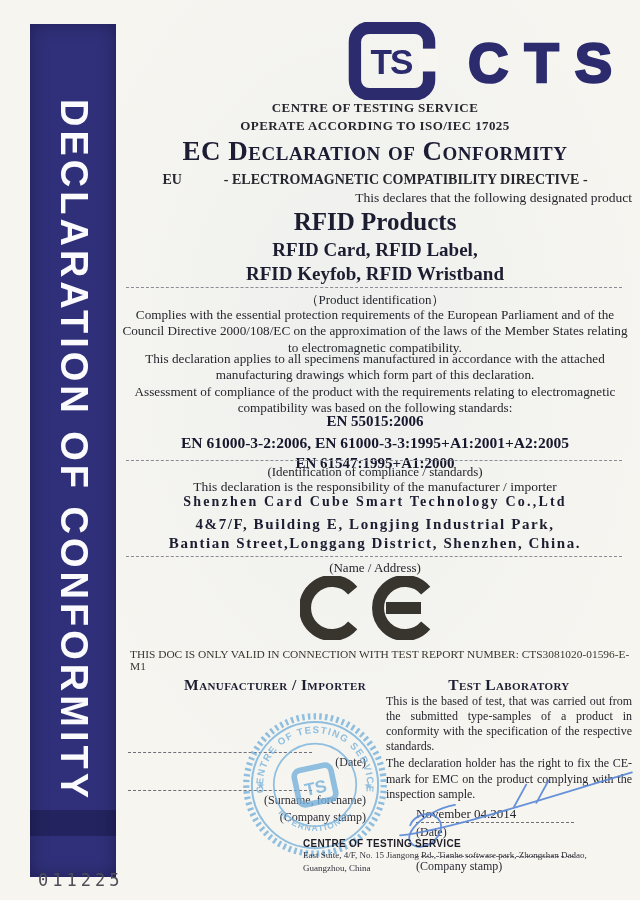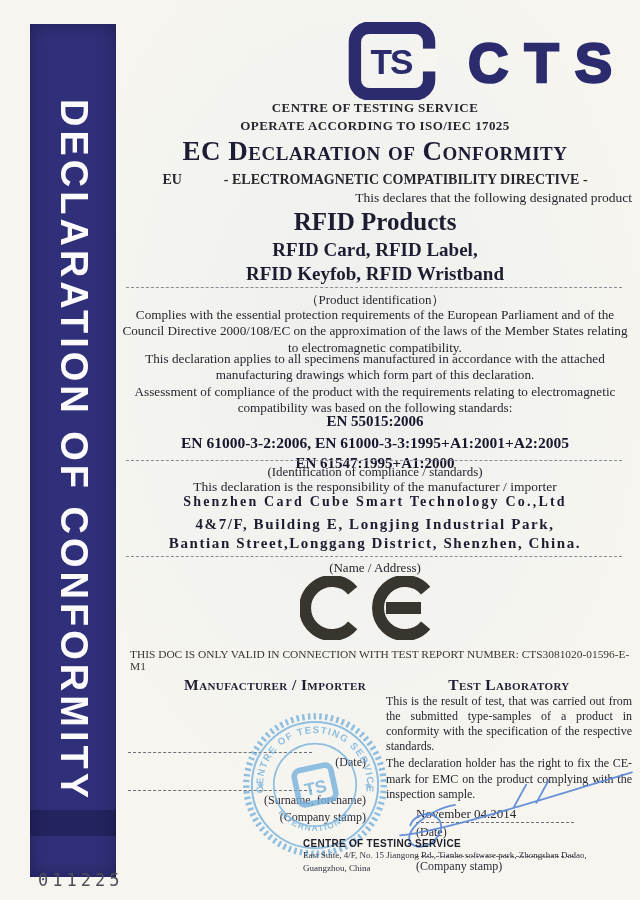--- a/index.html
+++ b/index.html
@@ -170,21 +170,21 @@
           <g transform="rotate(-12 60 60)">
             <rect x="45" y="46" width="30" height="28" rx="5" fill="none" stroke="#76b1dc" stroke-width="4.5"></rect>
             <text x="60" y="67" text-anchor="middle" font-family="Liberation Sans, sans-serif" font-size="14" font-weight="bold" fill="#76b1dc">TS</text>
           </g>
         </svg>
       </div>
     </div>
 
     <div class="rightcol">
       <div class="sec-head ctr">Test Laboratory</div>
-      <p class="lab-par">This is the result of test, that was carried out from the submitted type-samples of a product in conformity with the specification of the respective standards.</p>
+      <p class="lab-par">This is the based of test, that was carried out from the submitted type-samples of a product in conformity with the specification of the respective standards.</p>
       <p class="lab-par">The declaration holder has the right to fix the CE-mark for EMC on the product complying with the inspection sample.</p>
       <div class="r-dateblock">
         <div class="r-date">November 04.2014</div>
         <div class="sigline r-line"></div>
         <div class="cap">(Date)</div>
         <div class="r-gap"></div>
         <div class="sigline r-line"></div>
         <div class="cap">(Company stamp)</div>
       </div>
 

